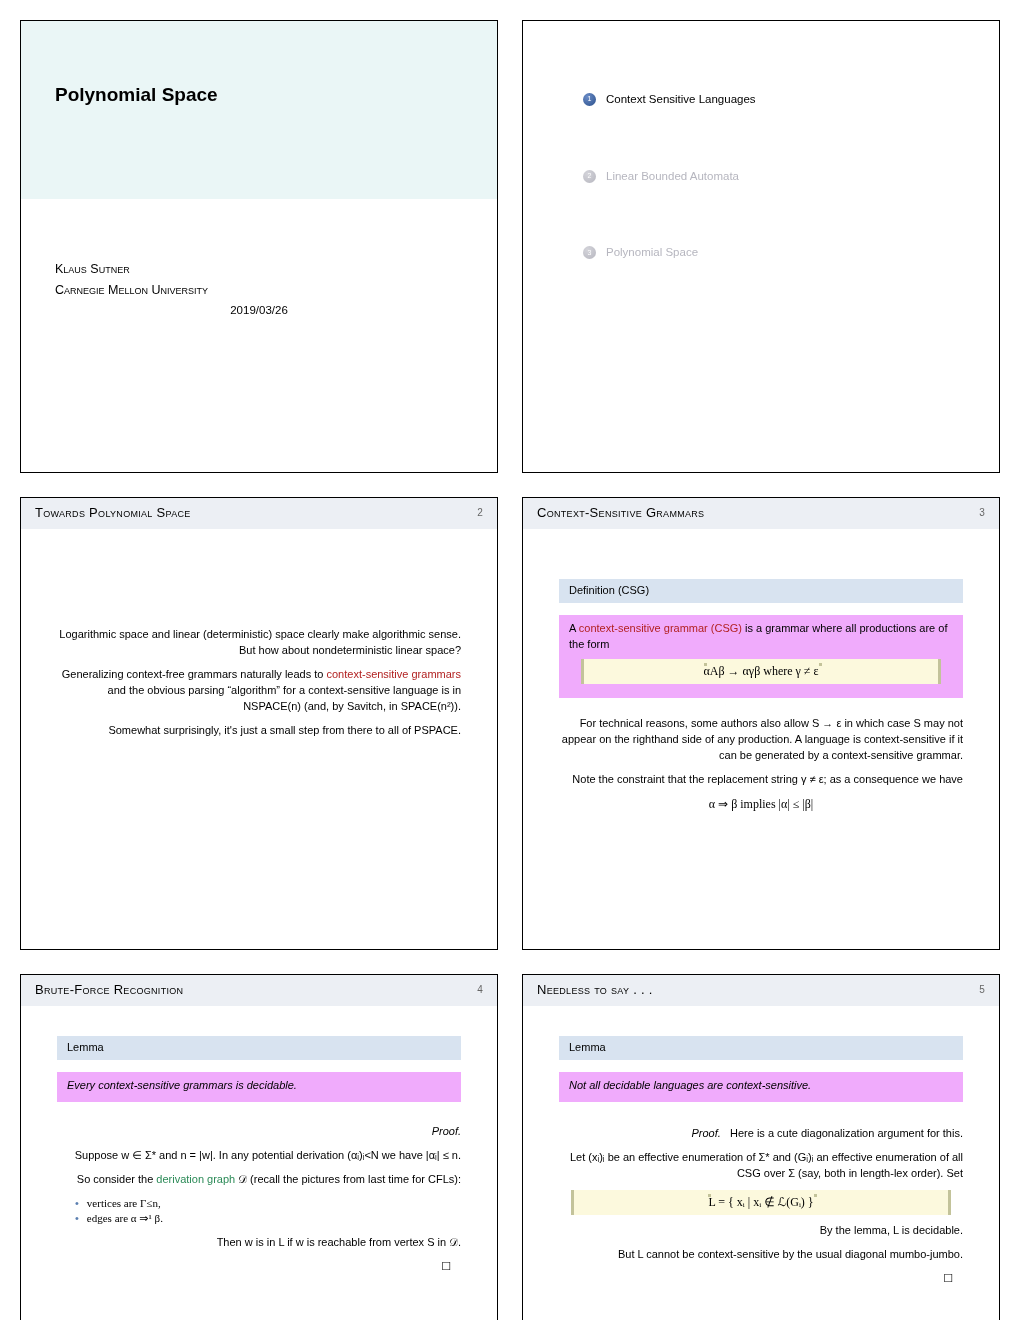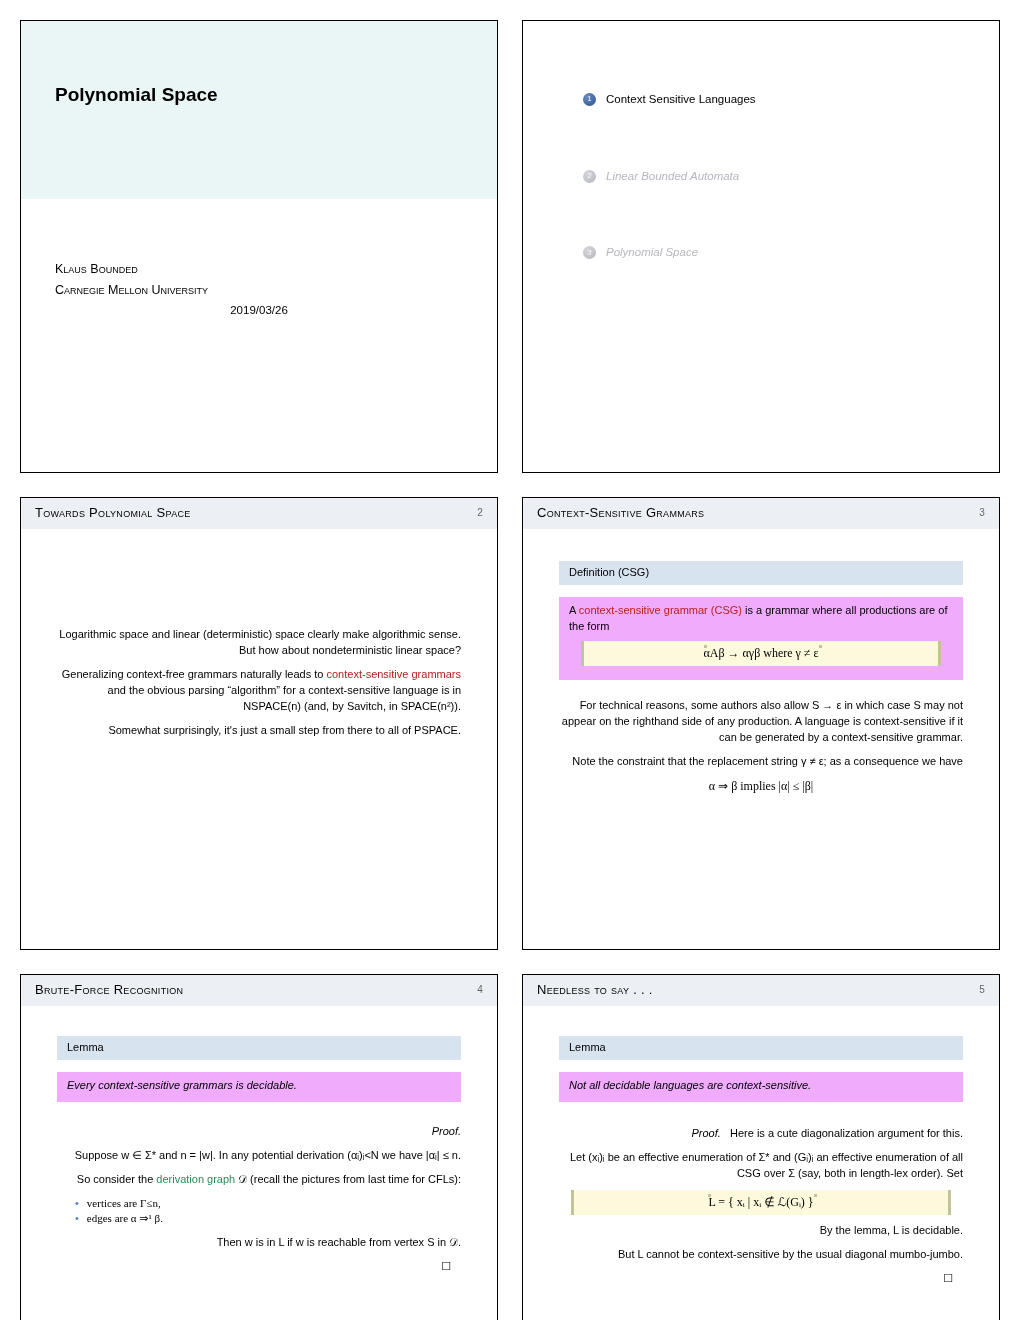--- a/index.html
+++ b/index.html
@@ -68,21 +68,21 @@
   .outline-body {
     padding: 70px 40px 0 60px;
     font-size: 11.5px;
   }
   .outline-item {
     display: flex;
     align-items: center;
     gap: 10px;
     margin-bottom: 60px;
   }
-  .outline-item.dim { color: #b6b6bf; font-style: italic; }
+  .outline-item.dim { color: #b6b6bf; }
   .ball {
     width: 13px; height: 13px;
     border-radius: 50%;
     background: radial-gradient(circle at 35% 30%, #6a8cc7, #2a4f8a);
     color: #fff;
     font-size: 7px;
     display: flex; align-items: center; justify-content: center;
     flex-shrink: 0;
   }
   .outline-item.dim .ball {
@@ -142,21 +142,21 @@
 </head>
 <body>
 
 <div class="grid">
 
   <div class="slide">
     <div class="title-head">
       <h1>Polynomial Space</h1>
     </div>
     <div class="title-auth">
-      <div>Klaus Bounded</div>
+      <div>Klaus Sutner</div>
       <div>Carnegie Mellon University</div>
       <div class="title-date">2019/03/26</div>
     </div>
   </div>
 
   <div class="slide">
     <div class="outline-body">
       <div class="outline-item">
         <span class="ball">1</span>
         <span>Context Sensitive Languages</span>
@@ -184,21 +184,21 @@
       </p>
       <p>Somewhat surprisingly, it's just a small step from there to all of PSPACE.</p>
     </div>
   </div>
 
   <div class="slide">
     <div class="slide-header">
       <span>Context-Sensitive Grammars</span>
       <span class="num">3</span>
     </div>
-    <div class="slide-body" style="padding-top:32px">
+    <div class="slide-body" style="padding-top:50px">
       <div class="block-head">Definition (CSG)</div>
       <div class="block-body">
         <span>A </span><span class="red">context-sensitive grammar (CSG)</span><span> is a grammar where all productions are of the form</span>
         <div class="yellow-box math">αAβ → αγβ      where γ ≠ ε</div>
       </div>
       <p style="margin-top:18px">For technical reasons, some authors also allow S → ε in which case S may not appear on the righthand side of any production. A language is context-sensitive if it can be generated by a context-sensitive grammar.</p>
       <p>Note the constraint that the replacement string γ ≠ ε; as a consequence we have</p>
       <div class="center-math">α ⇒ β        implies        |α| ≤ |β|</div>
     </div>
   </div>

